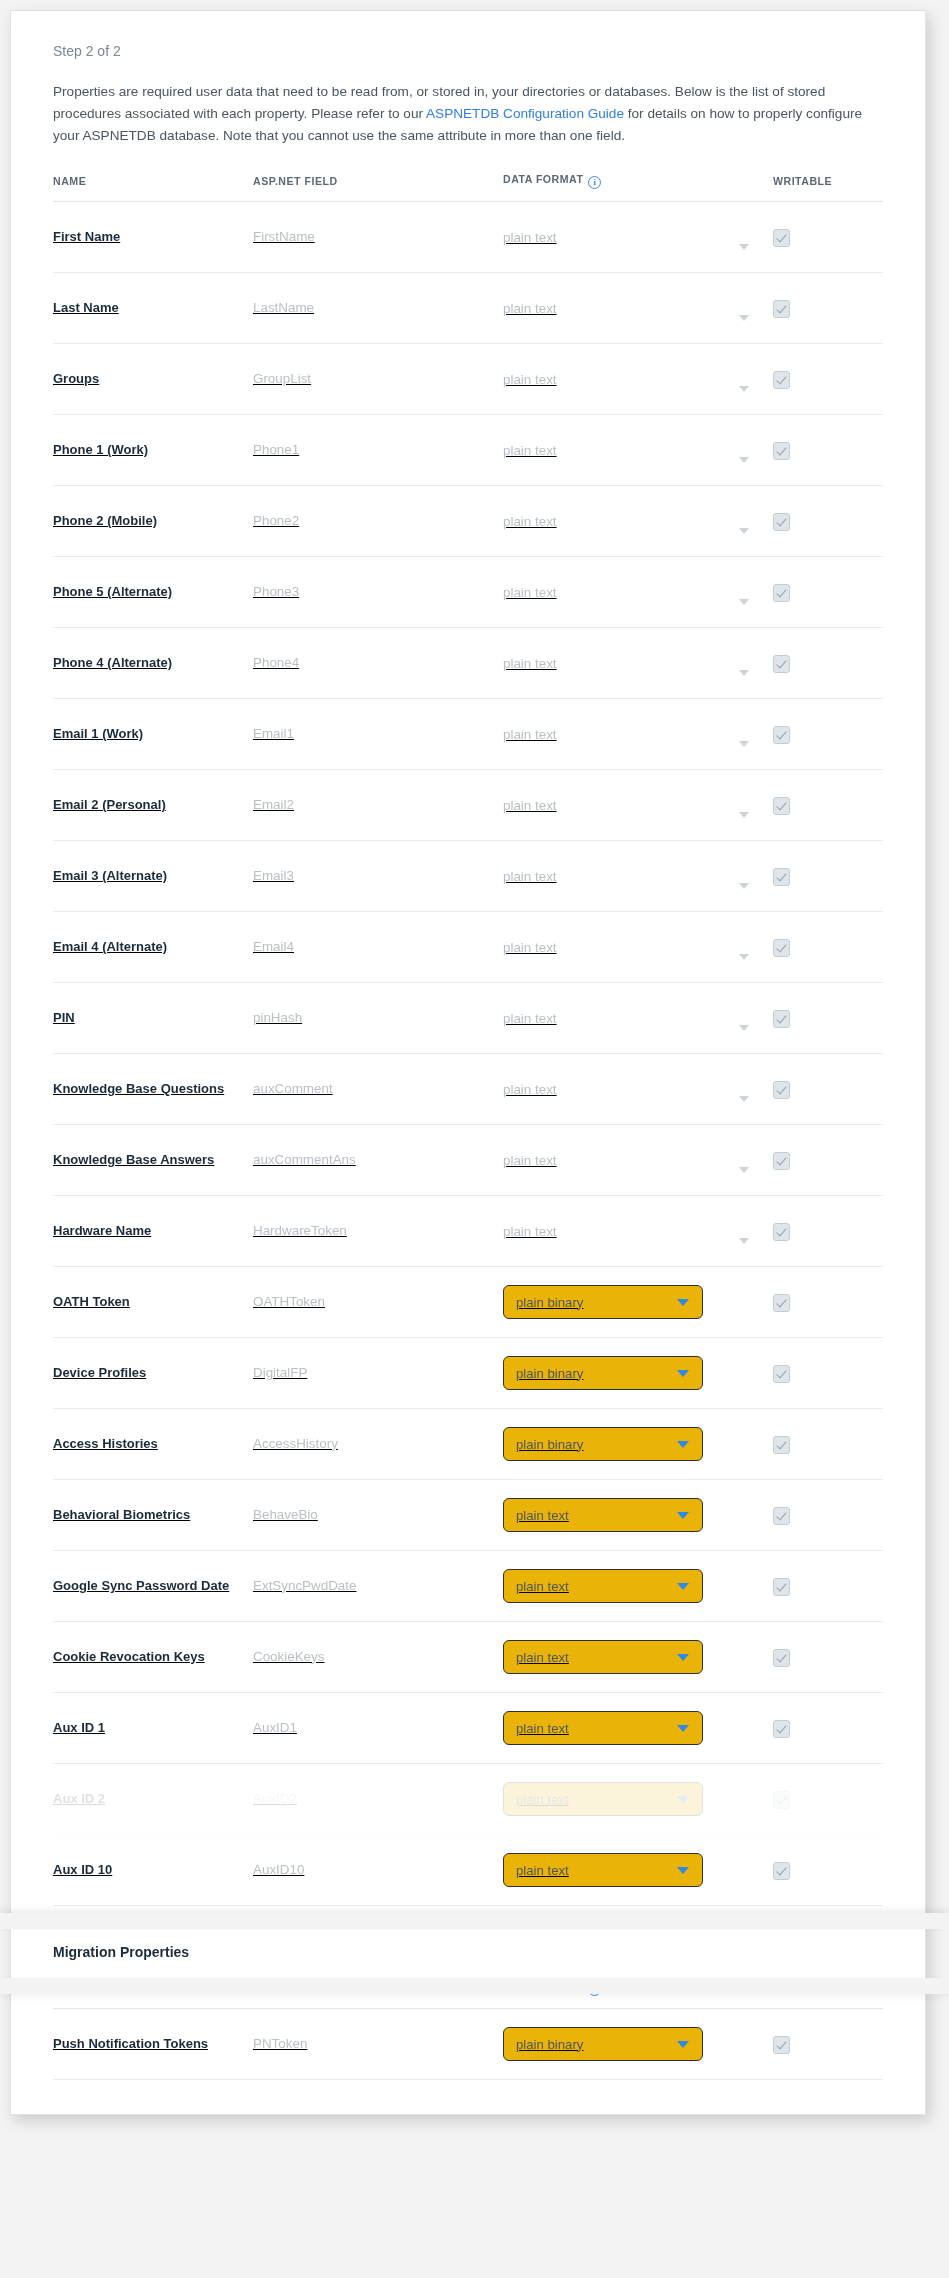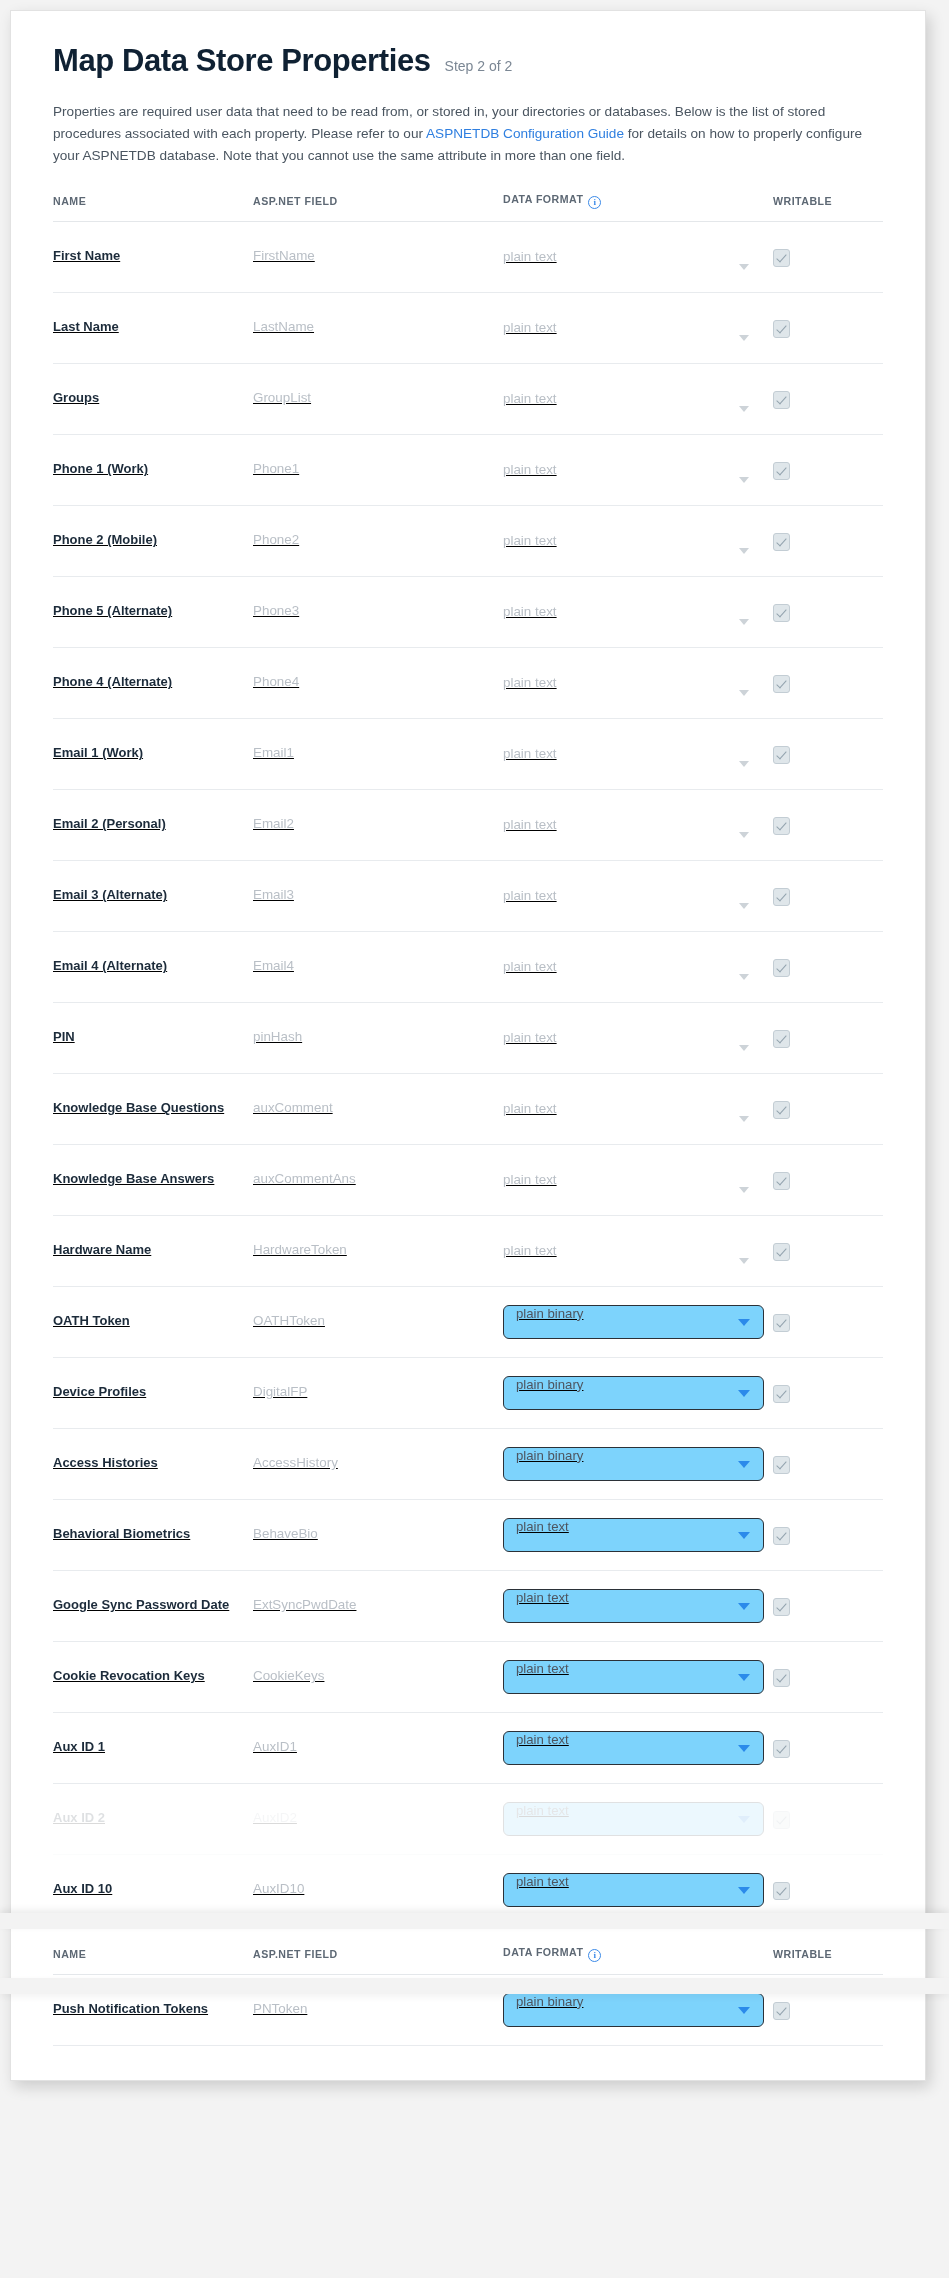--- a/index.html
+++ b/index.html
@@ -151,29 +151,29 @@
     top: 28px;
     width: 0; height: 0;
     border-left: 5px solid transparent;
     border-right: 5px solid transparent;
     border-top: 6px solid #cdd3d8;
   }
 
   
   .fmt-select {
     position: relative;
-    width: 261px;
+    width: 200px;
     height: 34px;
     border: 1.3px solid #2b3138;
     border-radius: 6px;
     display: flex;
-    align-items: flex-start;
+    align-items: center;
     padding: 0 12px;
     box-sizing: border-box;
-    background: #7dd3fc;
+    background: #eab308;
     cursor: pointer;
   }
   .fmt-select .fmt-text {
     font-size: 13.2px;
     color: #4d5560;
   }
   .fmt-select .caret-blue {
     position: absolute;
     right: 13px;
     top: 50%;
@@ -232,21 +232,20 @@
   .tbl-migration .trow:last-child { border-bottom: 1px solid #e8ebee; }
 </style>
 </head>
 <body>
 
 <div class="page">
   <div class="card">
     <div class="card-inner">
 
       <div class="title-row">
-        <h1 class="page-title">Map Data Store Properties</h1>
         <span class="step-label">Step 2 of 2</span>
       </div>
 
       <p class="intro">
         <span>Properties are required user data that need to be read from, or stored in, your directories or databases. Below is the list of stored procedures associated with each property. Please refer to our </span><a href="#">ASPNETDB Configuration Guide</a><span> for details on how to properly configure your ASPNETDB database. Note that you cannot use the same attribute in more than one field.</span>
       </p>
 
       <div class="tbl">
         <div class="thead">
           <div class="th c-name">NAME</div>
@@ -565,20 +564,21 @@
                   <span class="caret-blue"></span>
                 </div>
               </div>
               <div class="cell-write c-write">
                 <div class="chk"></div>
               </div>
             </div>
           </div>
       </div>
 
+      <div class="section-title">Migration Properties</div>
 
       <div class="tbl tbl-migration">
         <div class="thead">
           <div class="th c-name">NAME</div>
           <div class="th c-field">ASP.NET FIELD</div>
           <div class="th c-format">
             <span>DATA FORMAT</span><span class="info-icon">i</span>
           </div>
           <div class="th c-write">WRITABLE</div>
         </div>

